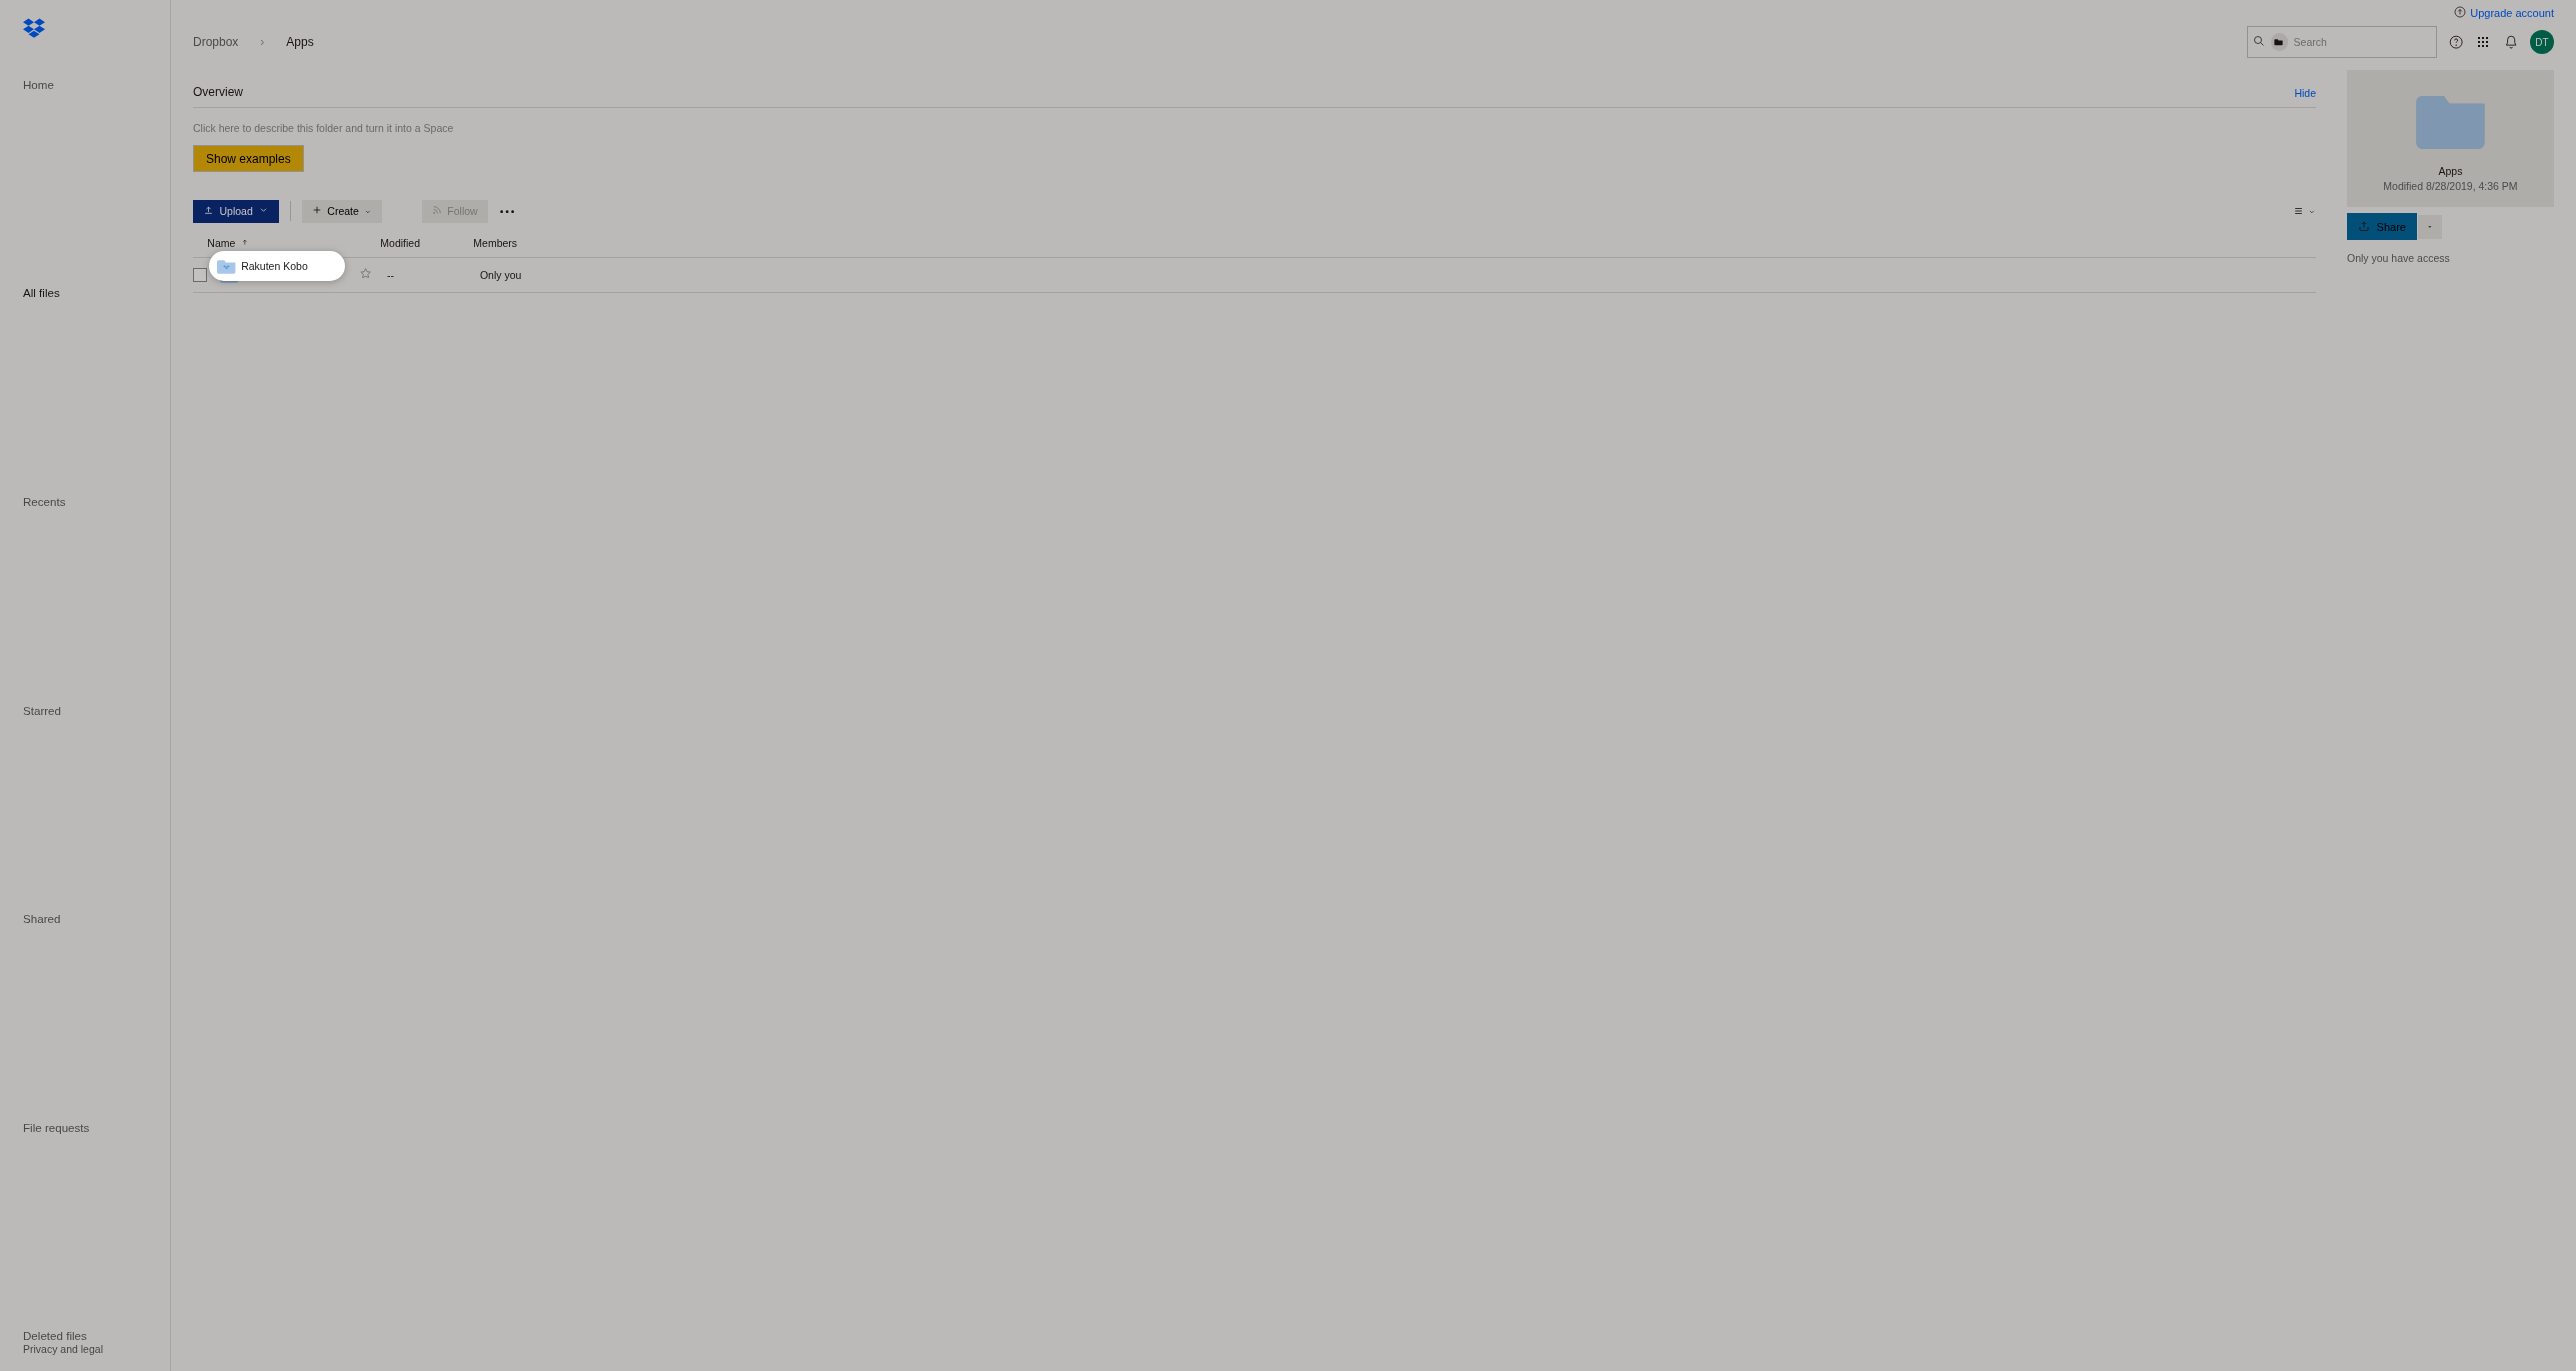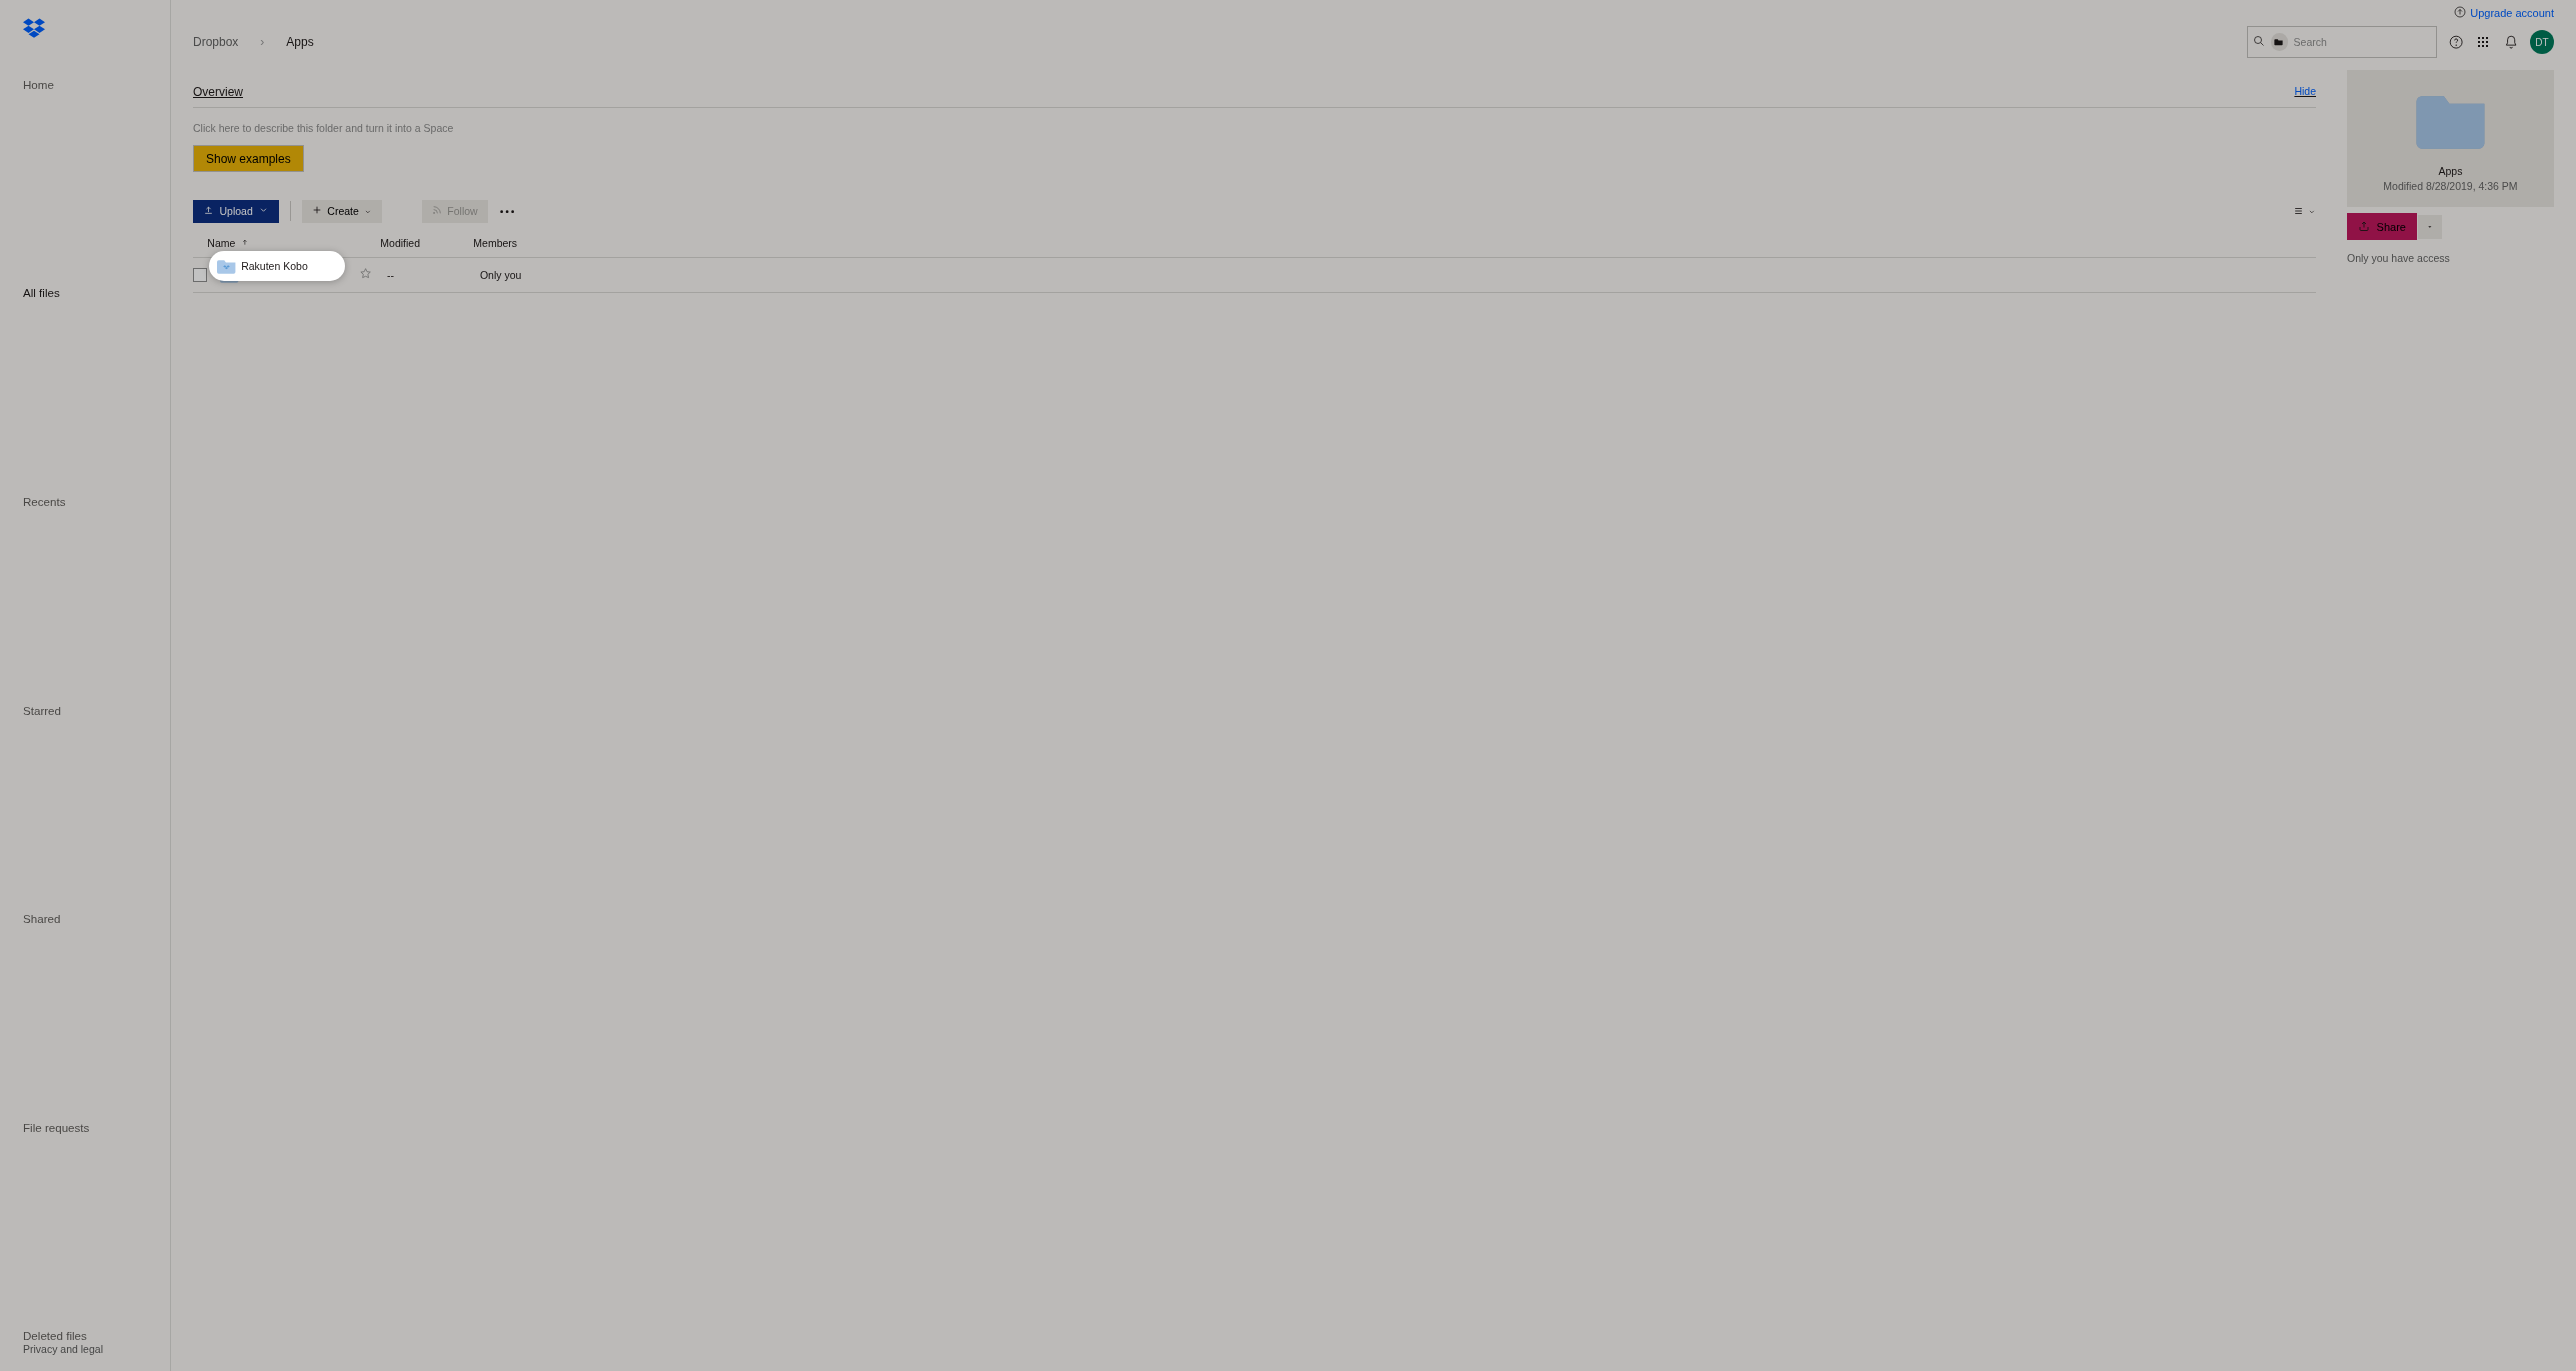--- a/index.html
+++ b/index.html
@@ -41,21 +41,21 @@
     
     .iconbtn { width:16.5px; height:16.5px; display:flex; align-items:center; justify-content:center; cursor:pointer;}
     .iconbtn svg { width:14.3px; height:14.3px; }
     .grid-icon svg{width:12px;height:12px;}
     .avatar { width:24px; height:24px; border-radius:50%; background:#007a5a; color:#fff; display:flex; align-items:center; justify-content:center; font-size:10px; font-weight:500; cursor:pointer;}
     
     .content-row { display:flex; gap:31px; }
     .center-col { flex:1; min-width:0; }
     .right-col { width:207px; }
     
-    .overview-header { display:flex; align-items:flex-start; justify-content:space-between; border-bottom:0.6px solid #d7d5d1; padding: 15.4px 0 7.7px; text-decoration: underline; }
+    .overview-header { display:flex; align-items:flex-end; justify-content:space-between; border-bottom:0.6px solid #d7d5d1; padding: 15.4px 0 7.7px; }
     .ov-title { font-size:12px; font-weight:500; }
     .hide-link { color:#0061fe; font-size:10.5px; cursor:pointer;}
     .ov-placeholder { color:#8b8b8b; font-size:10.5px; padding:14.3px 0 11px; }
     .show-examples { border:0.6px solid #c1c0bc; background:#eab308; padding:5.5px 12px; font-size:12px; cursor:pointer;}
     
     .toolbar { display:flex; align-items:center; gap:8.8px; padding: 27.5px 0 6.6px; }
     .btn { display:flex; align-items:center; gap:5.5px; font-size:10.5px; padding: 5.5px 10px; cursor:pointer; border:none; }
     .btn.primary { background:#0d2f81; color:#fff; }
     .btn.primary svg { width:11px; height:10px; }
     .btn.secondary { background:#e7e4df; }
@@ -82,21 +82,21 @@
     .star-btn svg { width:13.2px; height:13.2px; }
     .row-modified { width:93px; }
     .row-members { }
     
     
     .info-card { background:#e7e4df; padding:24px 8.8px 14.3px; text-align:center; }
     .big-folder svg { width:72px; height:58px; }
     .info-name { font-size:10.5px; font-weight:500; margin-top:11px;}
     .info-modified { font-size:10.5px; color:#636363; margin-top:3.3px;}
     .share-row { display:flex; align-items:center; gap:0; margin-top:6.6px; }
-    .share-btn { background:#be185d; display:flex; align-items:center; gap:6.6px; padding:6.6px 11px; font-size:11px; font-weight:500; cursor:pointer; border:none;}
+    .share-btn { background:#0369a1; display:flex; align-items:center; gap:6.6px; padding:6.6px 11px; font-size:11px; font-weight:500; cursor:pointer; border:none;}
     .share-btn svg {width:12px;height:12px;}
     .share-dd { background:#e7e4df; width:24px; height:24px; display:flex; align-items:center; justify-content:center; margin-left:0.6px; cursor:pointer;}
     .share-dd svg{width:7.7px;height:7.7px;}
     .access-note { font-size:10.5px; color:#636363; margin-top:12px; }
     
     
     .stroke-icon { stroke:#1e1919; stroke-width:1.5; fill:none; }
   </style>
 </head>
 <body>

